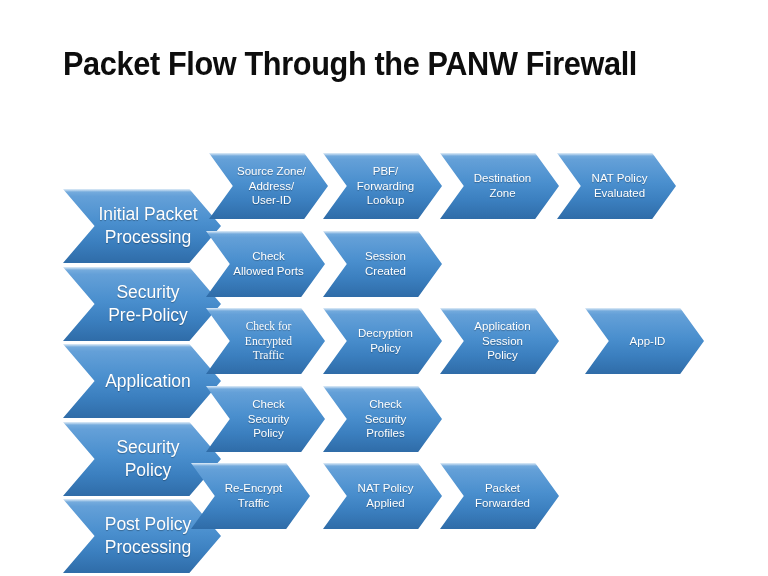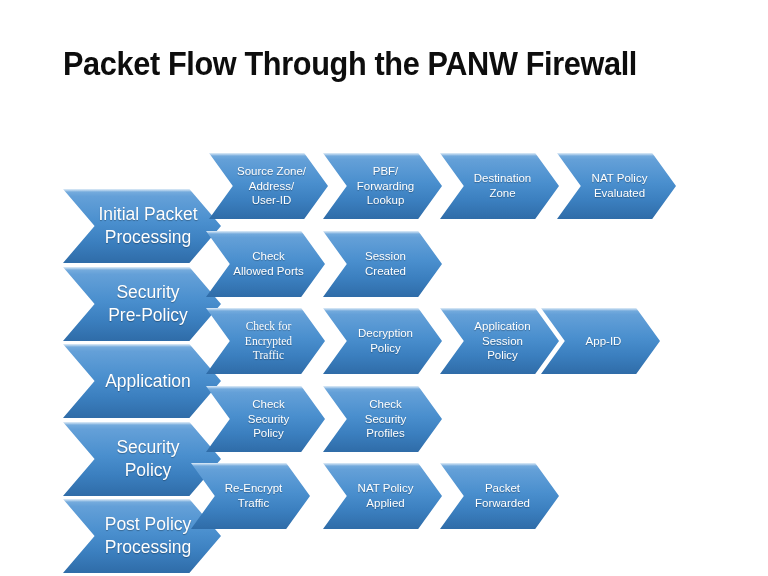--- a/index.html
+++ b/index.html
@@ -170,21 +170,21 @@
         </div>
         <div class="chev secondary" style="left: 143px; z-index: 10; font-family: Liberation Serif, serif;">
           <div class="chev-label"><span>Check for</span><br><span>Encrypted</span><br><span>Traffic</span></div>
         </div>
         <div class="chev secondary" style="left: 260px; z-index: 9;">
           <div class="chev-label"><span>Decryption</span><br><span>Policy</span></div>
         </div>
         <div class="chev secondary" style="left: 377px; z-index: 8;">
           <div class="chev-label"><span>Application</span><br><span>Session</span><br><span>Policy</span></div>
         </div>
-        <div class="chev secondary" style="left: 478px; z-index: 7;">
+        <div class="chev secondary" style="left: 522px; z-index: 7;">
           <div class="chev-label"><span>App-ID</span></div>
         </div>
       </div>
       <div class="flow-row row-3" style="width: 379px;">
         <div class="chev primary">
           <div class="chev-label"><span>Security</span><br><span>Policy</span></div>
         </div>
         <div class="chev secondary" style="left: 143px; z-index: 10;">
           <div class="chev-label"><span>Check</span><br><span>Security</span><br><span>Policy</span></div>
         </div>

